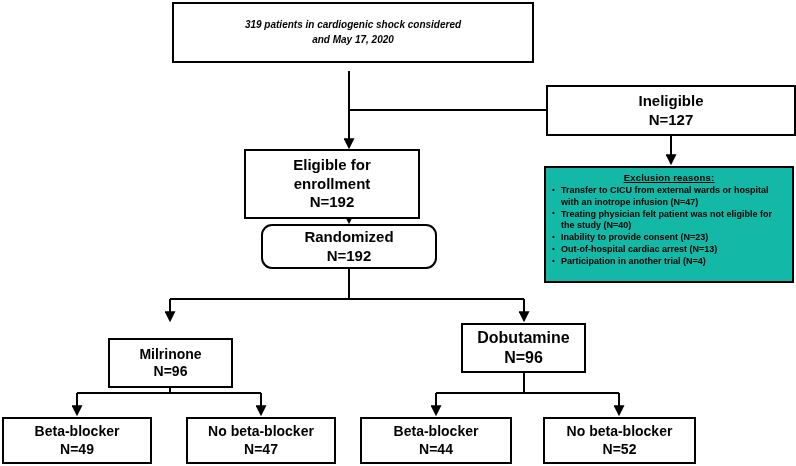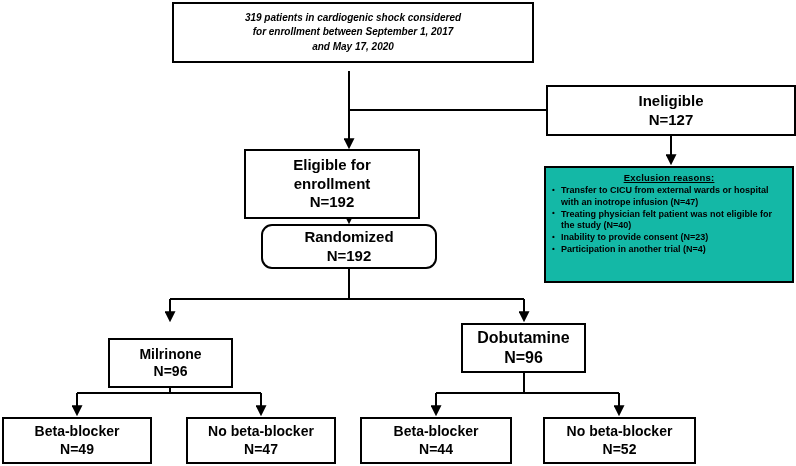--- a/index.html
+++ b/index.html
@@ -153,21 +153,20 @@
 
       <path d="M 524 373 L 524 393"></path>
       <path d="M 436 393 L 619 393"></path>
       <path d="M 436 393 L 436 414" marker-end="url(#arrow)"></path>
       <path d="M 619 393 L 619 414" marker-end="url(#arrow)"></path>
     </g>
   </svg>
 
   <div class="node" id="node-screened">
     <span class="line">319 patients in cardiogenic shock considered</span>
-    <span class="line">for enrollment between September 1, 2017</span>
     <span class="line">and May 17, 2020</span>
   </div>
 
   <div class="node" id="node-ineligible">
     <span class="line">Ineligible</span>
     <span class="line">N=127</span>
   </div>
 
   <div id="node-exclusions">
     <div id="excl-title">Exclusion reasons:</div>
@@ -175,20 +174,23 @@
       <li>
         <span>Transfer to CICU from external wards or</span>
         <span>hospital with an inotrope infusion (N=47)</span>
       </li>
       <li>
         <span>Treating physician felt patient was not</span>
         <span>eligible for the study (N=40)</span>
       </li>
       <li>
         <span>Inability to provide consent (N=23)</span>
+      </li>
+      <li>
+        <span>Out-of-hospital cardiac arrest (N=13)</span>
       </li>
       <li>
         <span>Participation in another trial (N=4)</span>
       </li>
     </ul>
   </div>
 
   <div class="node" id="node-eligible">
     <span class="line">Eligible for</span>
     <span class="line">enrollment</span>

